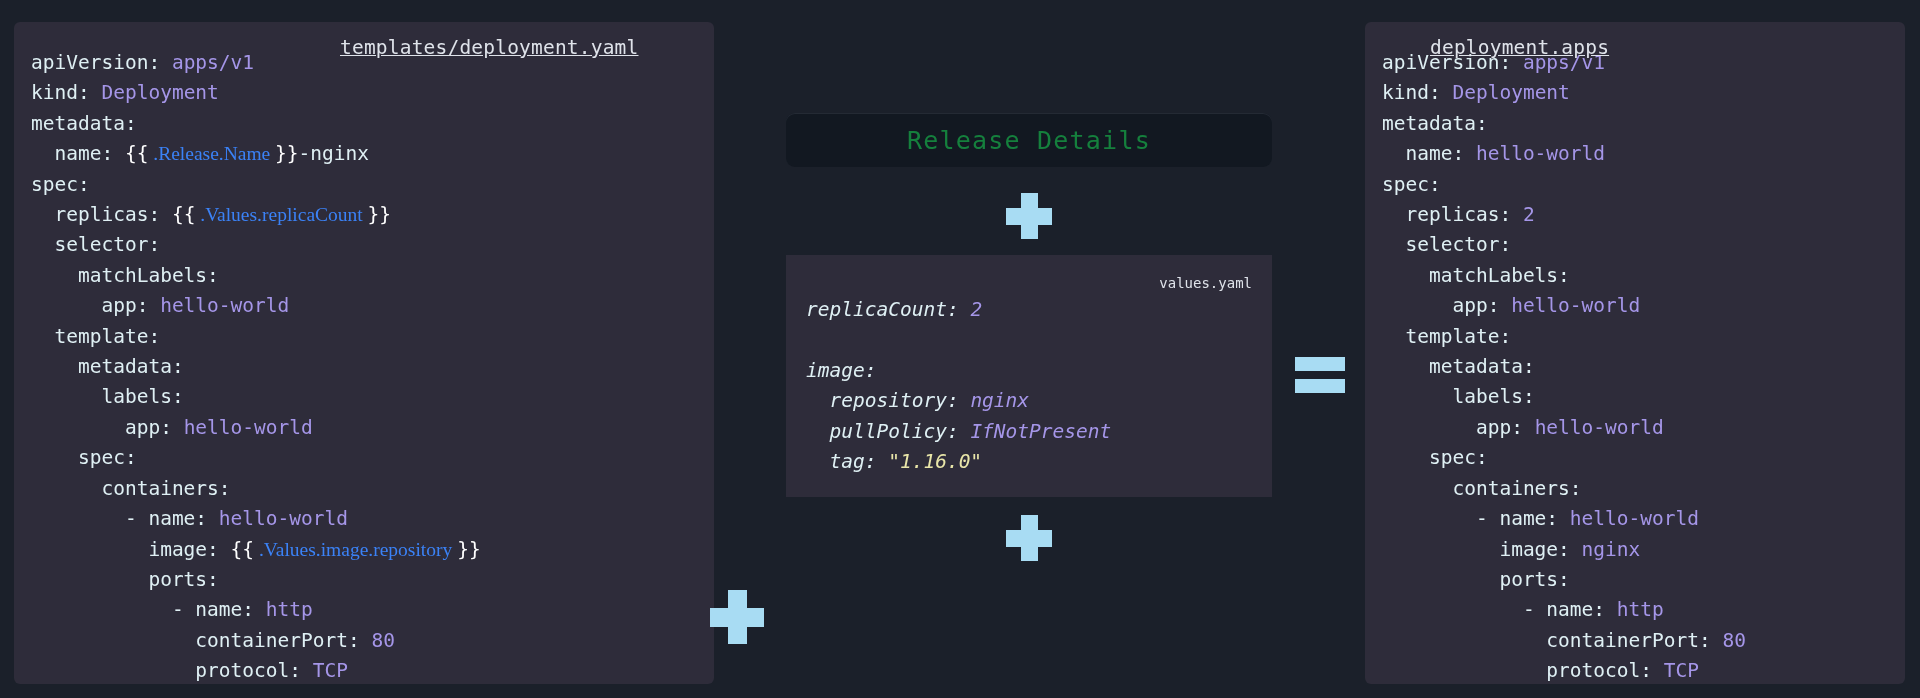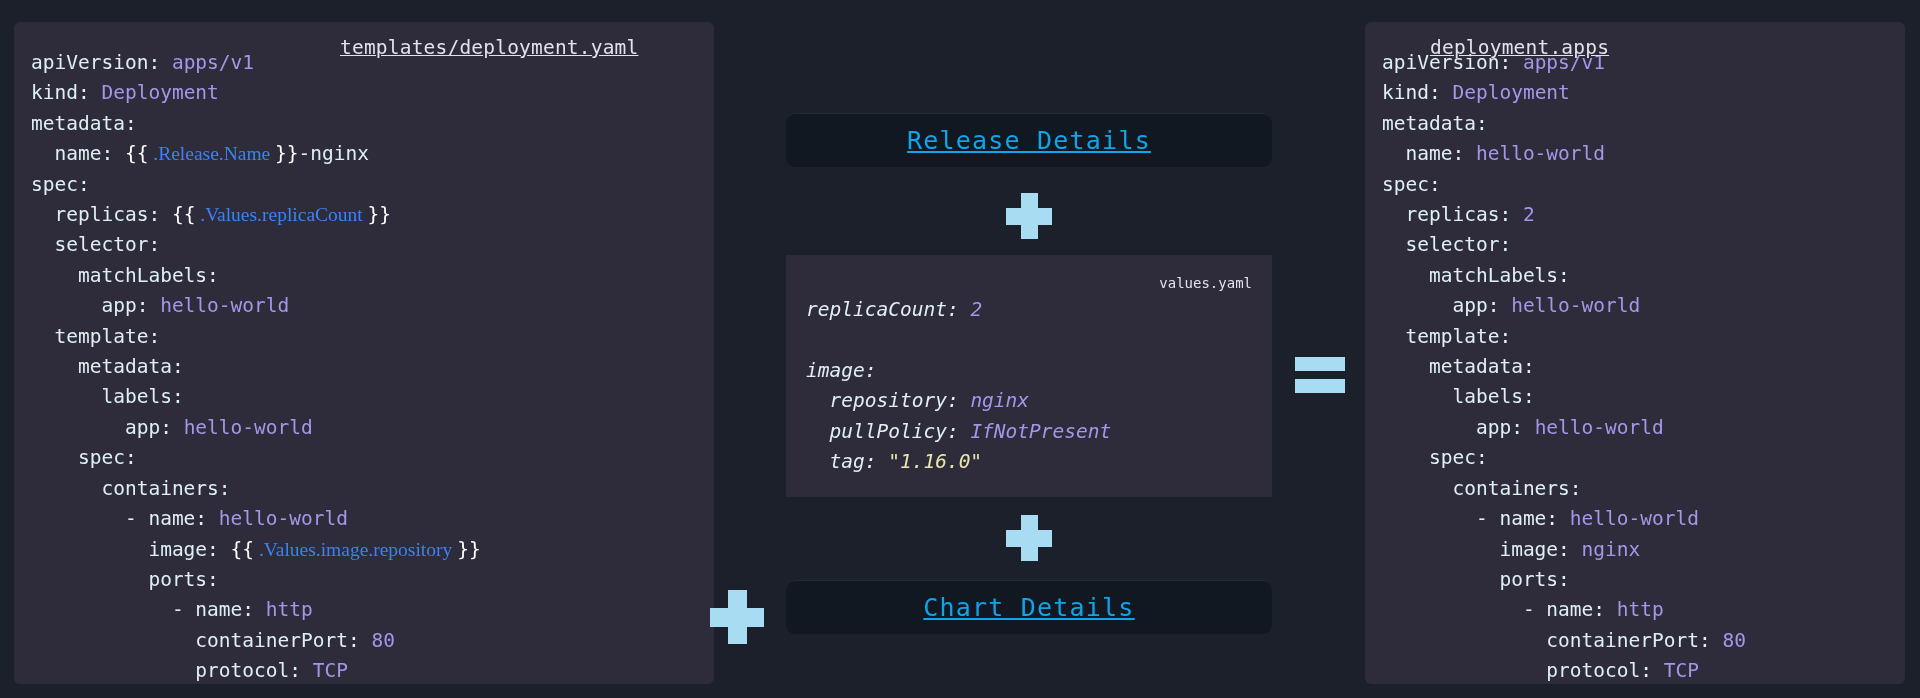--- a/index.html
+++ b/index.html
@@ -50,25 +50,24 @@
   .code .t  { color:#3b82f6;font-family:Liberation Serif, serif; }            
 
   
   #middle { position:absolute; left:786px; top:0; width:486px; height:698px; }
 
   .pill {
     background:#121821;
     border-radius:9px;
     height:54px;
     display:flex; align-items:center; justify-content:center;
-    color:#0ea5e9;
+    color:#15803d;
     font-size:25px;
     letter-spacing:1.2px;
     box-shadow:0 1px 0 #242a34 inset;
-    text-decoration:underline;
   }
   #release-pill { position:absolute; left:0;  top:113px; width:486px; }
   #chart-pill   { position:absolute; left:0;  top:580px; width:486px; }
 
   #values-box {
     position:absolute; left:0; top:255px; width:486px; height:242px;
     background:#2e2c3a;
   }
   #values-label {
     position:absolute; right:20px; top:20px;
@@ -131,21 +130,20 @@
         <i class="h"></i>
           <i class="v"></i>
       </div>
     </div>
 
     <div class="plus" id="plus-bottom">
       <i class="h"></i>
         <i class="v"></i>
     </div>
 
-    <div class="pill" id="chart-pill">Chart Details</div>
   </div>
 
   <div id="equals">
     <i class="b1"></i>
       <i class="b2"></i>
   </div>
 
   <div class="code-panel" id="right-panel">
     <div class="code" id="right-code"><div><span class="k">apiVersion: </span><span class="v">apps/v1</span></div><div><span class="k">kind: </span><span class="v">Deployment</span></div><div><span class="k">metadata:</span></div><div><span class="k">  name: </span><span class="v">hello-world</span></div><div><span class="k">spec:</span></div><div><span class="k">  replicas: </span><span class="v">2</span></div><div><span class="k">  selector:</span></div><div><span class="k">    matchLabels:</span></div><div><span class="k">      app: </span><span class="v">hello-world</span></div><div><span class="k">  template:</span></div><div><span class="k">    metadata:</span></div><div><span class="k">      labels:</span></div><div><span class="k">        app: </span><span class="v">hello-world</span></div><div><span class="k">    spec:</span></div><div><span class="k">      containers:</span></div><div><span class="k">        - name: </span><span class="v">hello-world</span></div><div><span class="k">          image: </span><span class="v">nginx</span></div><div><span class="k">          ports:</span></div><div><span class="k">            - name: </span><span class="v">http</span></div><div><span class="k">              containerPort: </span><span class="v">80</span></div><div><span class="k">              protocol: </span><span class="v">TCP</span></div></div>
   </div>

